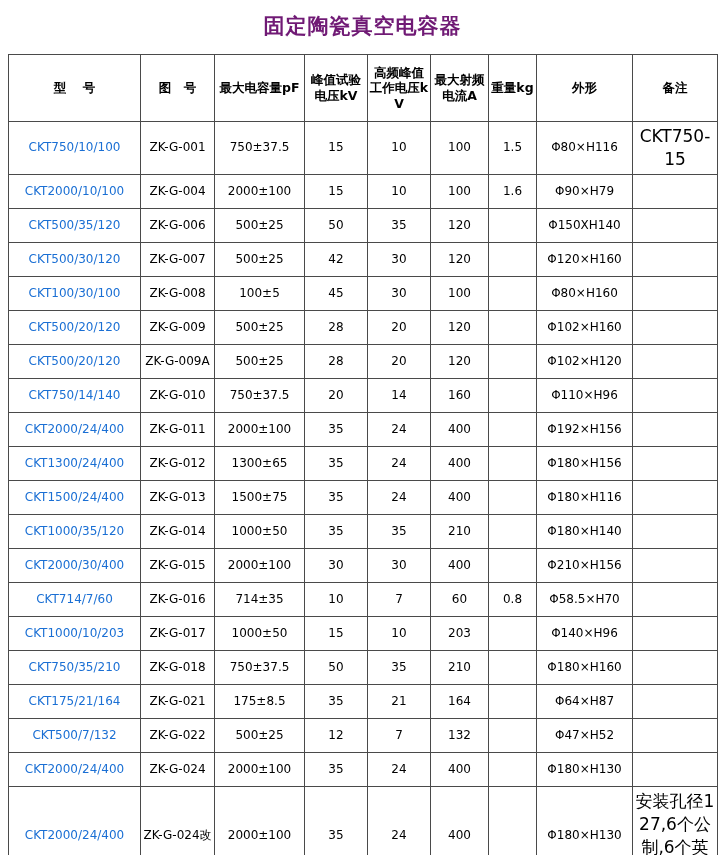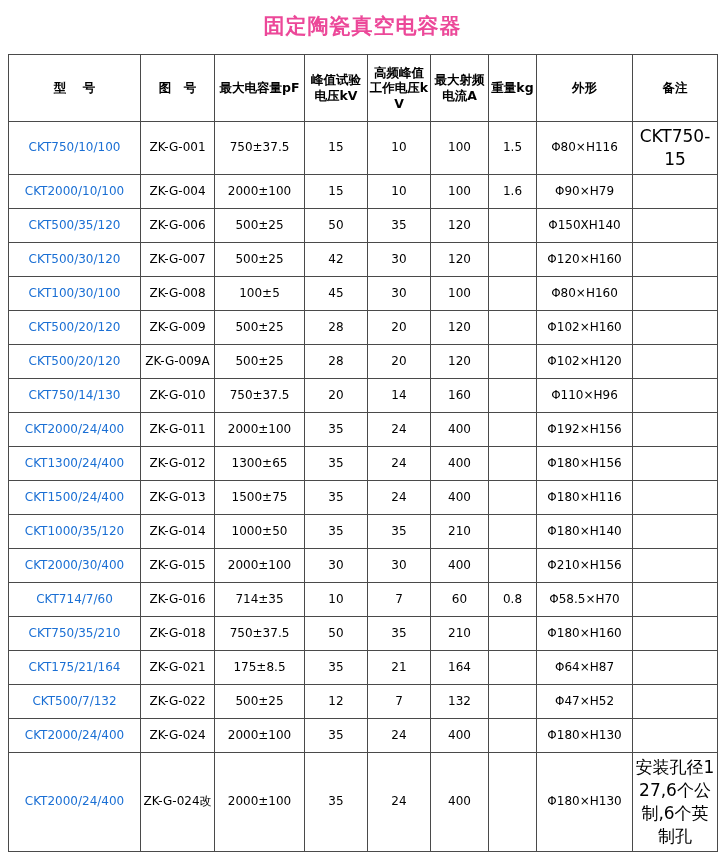--- a/index.html
+++ b/index.html
@@ -16,21 +16,21 @@
     width: 725px;
     box-sizing: border-box;
     padding: 0 8px;
   }
   .doc-title {
     text-align: center;
     font-size: 21px;
     font-weight: bold;
     letter-spacing: 1px;
     margin: 12px 0 14px 0;
-    color: #ec4899;
+    color: #701a75;
   }
   table.spec {
     border-collapse: collapse;
     width: 709px;
     table-layout: fixed;
     border: 1px solid #3a3a3a;
   }
   table.spec th, table.spec td {
     border: 1px solid #4a4a4a;
     text-align: center;
@@ -185,21 +185,21 @@
           <td>ZK-G-009A</td>
           <td>500±25</td>
           <td>28</td>
           <td>20</td>
           <td>120</td>
           <td></td>
           <td>Φ102×H120</td>
           <td></td>
         </tr>
         <tr>
-          <td class="model">CKT750/14/130</td>
+          <td class="model">CKT750/14/140</td>
           <td>ZK-G-010</td>
           <td>750±37.5</td>
           <td>20</td>
           <td>14</td>
           <td>160</td>
           <td></td>
           <td>Φ110×H96</td>
           <td></td>
         </tr>
         <tr>
@@ -262,20 +262,31 @@
           <td>ZK-G-016</td>
           <td>714±35</td>
           <td>10</td>
           <td>7</td>
           <td>60</td>
           <td>0.8</td>
           <td>Φ58.5×H70</td>
           <td></td>
         </tr>
         <tr>
+          <td class="model">CKT1000/10/203</td>
+          <td>ZK-G-017</td>
+          <td>1000±50</td>
+          <td>15</td>
+          <td>10</td>
+          <td>203</td>
+          <td></td>
+          <td>Φ140×H96</td>
+          <td></td>
+        </tr>
+        <tr>
           <td class="model">CKT750/35/210</td>
           <td>ZK-G-018</td>
           <td>750±37.5</td>
           <td>50</td>
           <td>35</td>
           <td>210</td>
           <td></td>
           <td>Φ180×H160</td>
           <td></td>
         </tr>

